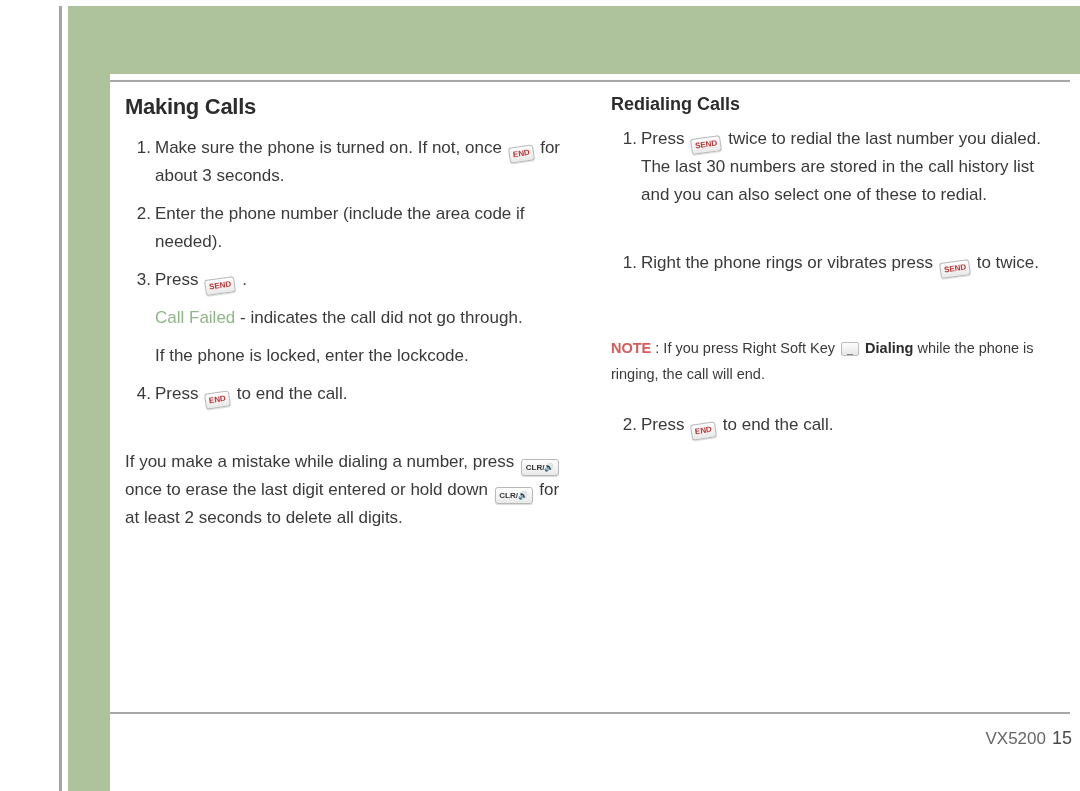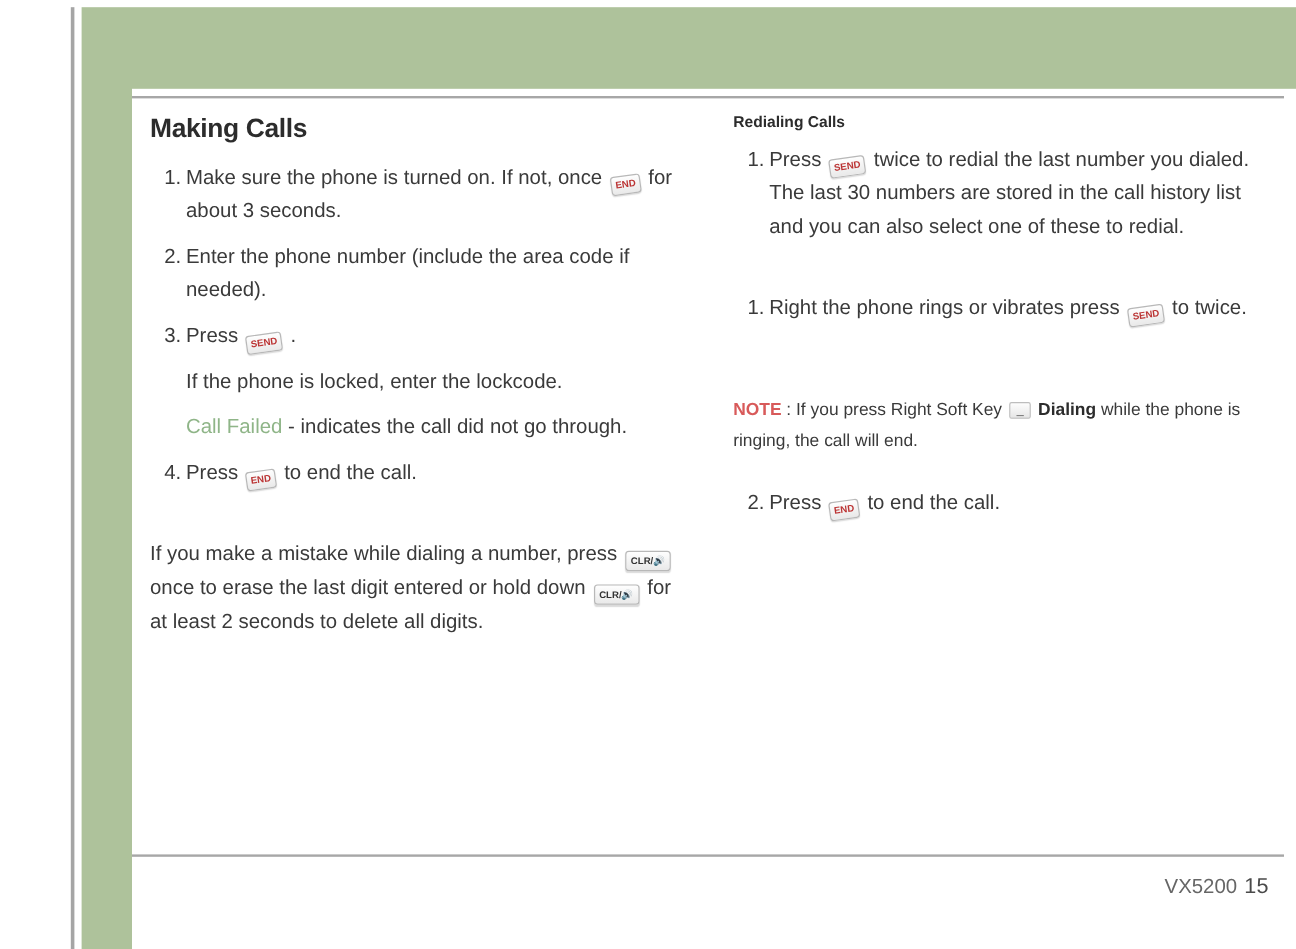--- a/index.html
+++ b/index.html
@@ -7,21 +7,21 @@
   .page { position: relative; width: 1080px; height: 791px; background: #fff; }
   .left-band { position: absolute; left: 68px; top: 6px; width: 42px; height: 785px; background: #aec29b; }
   .left-band-border { position: absolute; left: 59px; top: 6px; width: 3px; height: 785px; background: #a5a5a5; }
   .header-green { position: absolute; left: 110px; top: 6px; width: 970px; height: 68px; background: #aec29b; }
   .hr-top { position: absolute; left: 110px; top: 80px; width: 960px; height: 2px; background: #a7a7a7; }
   .hr-bottom { position: absolute; left: 110px; top: 712px; width: 960px; height: 2px; background: #a7a7a7; }
   .content { position: absolute; left: 125px; top: 94px; width: 940px; display: flex; gap: 36px; }
   .col { width: 450px; }
 
   h1 { font-size: 22px; font-weight: 700; color: #2c2c2c; letter-spacing: -0.3px; margin-bottom: 14px; font-family: Arial, sans-serif; }
-  h2 { font-size: 13px; font-weight: 700; color: #2c2c2c; margin-bottom: 10px; font-family: Arial, sans-serif; }
+  h2 { font-size: 18px; font-weight: 700; color: #2c2c2c; margin-bottom: 10px; font-family: Arial, sans-serif; }
 
   .body-text, .li-text, .indent-text, p.body { font-size: 17px; line-height: 28px; color: #3a3a3a; font-weight: 400; }
   ol.custom { list-style: none; padding-left: 30px; }
   ol.custom li { position: relative; margin-bottom: 10px; }
   ol.custom li .num { position: absolute; left: -30px; width: 26px; text-align: right; }
   .indent { padding-left: 30px; margin-bottom: 10px; }
   .call-failed { color: #8fb588; }
   .note-word { color: #d85a5a; font-weight: 700; }
   .small { font-size: 14.5px; line-height: 26px; }
   .bold { font-weight: 700; color: #2c2c2c; }
@@ -48,21 +48,21 @@
     width: 18px; height: 14px; margin: 0 2px;
     border: 1px solid #bdbdbd; border-radius: 2px;
     background: linear-gradient(#fdfdfd,#e6e6e6);
     position: relative;
   }
   .softkey::after {
     content: "–"; position: absolute; left: 0; right: 0; top: -3px;
     text-align: center; font-size: 11px; color: #666;
   }
 
-  .footer { position: absolute; right: 23px; top: 728px; font-size: 18px; color: #4a4a4a; }
+  .footer { position: absolute; right: 8px; top: 728px; font-size: 18px; color: #4a4a4a; }
   .footer .model { font-size: 17px; color: #666; margin-right: 6px; }
 
   .gap { height: 24px; }
   .gap-lg { height: 30px; }
 </style>
 </head>
 <body>
 
 <div class="page">
   <div class="left-band-border"></div>
@@ -88,25 +88,25 @@
           <span>Enter the phone number (include the area code if needed).</span>
         </li>
         <li class="li-text">
           <span class="num">3.</span>
           <span>Press </span>
           <span class="key send"></span>
           <span> .</span>
         </li>
       </ol>
 
-      <p class="body indent">If the phone is locked, enter the lockcode.</p>
-
       <p class="body indent">
         <span class="call-failed">Call Failed</span><span> - indicates the call did not go through.</span>
       </p>
+
+      <p class="body indent">If the phone is locked, enter the lockcode.</p>
 
       <ol class="custom">
         <li class="li-text">
           <span class="num">4.</span>
           <span>Press </span>
           <span class="key end"></span>
           <span> to end the call.</span>
         </li>
       </ol>
 

